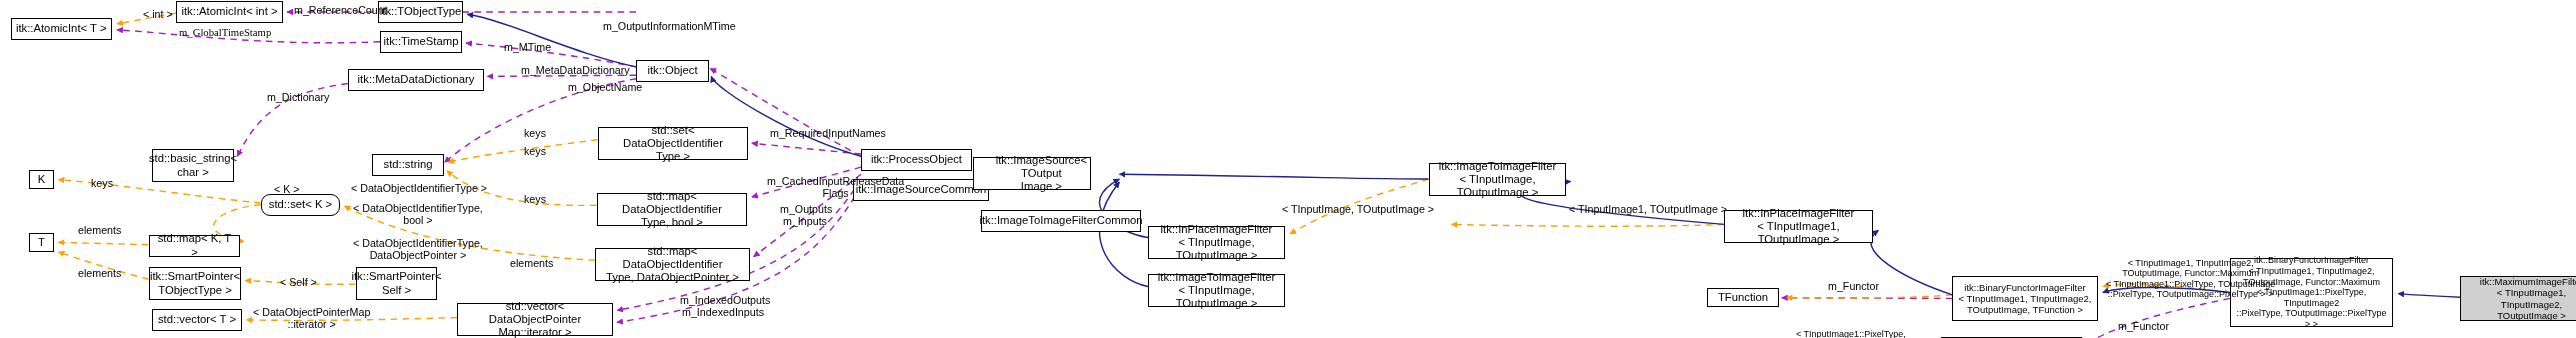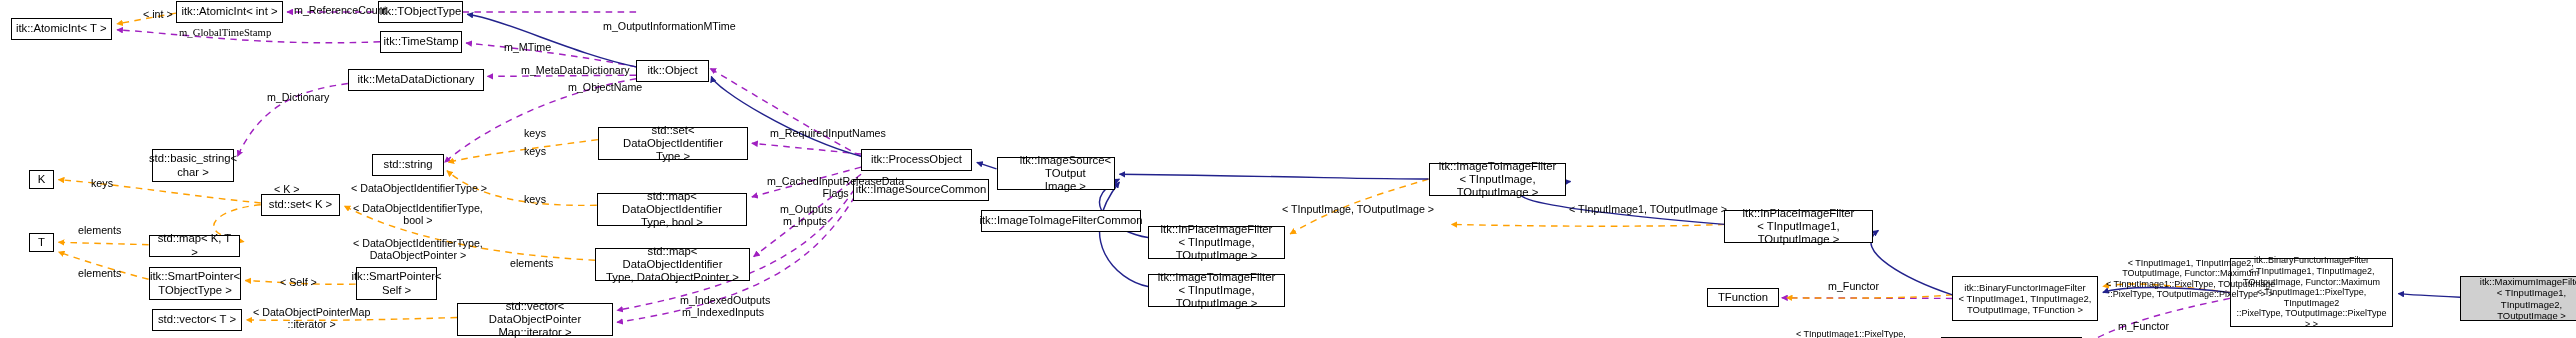--- a/index.html
+++ b/index.html
@@ -137,40 +137,40 @@
 
   <div class="node" style="left:10.7px;top:18px;width:101px;height:21.5px;">itk::AtomicInt&lt; T &gt;</div>
   <div class="node" style="left:176px;top:1.2px;width:107px;height:21.5px;">itk::AtomicInt&lt; int &gt;</div>
   <div class="node" style="left:378px;top:1.2px;width:85px;height:21.5px;">itk::TObjectType</div>
   <div class="node" style="left:380px;top:31px;width:82px;height:21.5px;">itk::TimeStamp</div>
   <div class="node" style="left:636px;top:60px;width:73px;height:21.5px;">itk::Object</div>
   <div class="node" style="left:348px;top:69px;width:136px;height:21.5px;">itk::MetaDataDictionary</div>
   <div class="node" style="left:152px;top:149px;width:82px;height:33px;">std::basic_string&lt;
 char &gt;</div>
   <div class="node" style="left:372px;top:154px;width:72px;height:21.5px;">std::string</div>
-  <div class="node" style="left:261px;top:194px;width:79px;height:21.5px;">std::set&lt; K &gt;</div>
+  <div class="node" style="left:261px;top:194px;width:79px;height:21.5px;border-radius:9px;">std::set&lt; K &gt;</div>
   <div class="node" style="left:149px;top:235px;width:91px;height:21.5px;">std::map&lt; K, T &gt;</div>
   <div class="node" style="left:29px;top:170px;width:25px;height:19px;">K</div>
   <div class="node" style="left:29px;top:233px;width:25px;height:19px;">T</div>
   <div class="node" style="left:598px;top:127px;width:150px;height:33px;">std::set&lt; DataObjectIdentifier
 Type &gt;</div>
   <div class="node" style="left:597px;top:193px;width:150px;height:33px;">std::map&lt; DataObjectIdentifier
 Type, bool &gt;</div>
   <div class="node" style="left:595px;top:248px;width:155px;height:33px;">std::map&lt; DataObjectIdentifier
 Type, DataObjectPointer &gt;</div>
   <div class="node" style="left:149px;top:267px;width:92px;height:33px;">itk::SmartPointer&lt;
 TObjectType &gt;</div>
   <div class="node" style="left:356px;top:267px;width:81px;height:33px;">itk::SmartPointer&lt;
 Self &gt;</div>
   <div class="node" style="left:152px;top:309px;width:90px;height:21.5px;">std::vector&lt; T &gt;</div>
   <div class="node" style="left:457px;top:303px;width:156px;height:33px;">std::vector&lt; DataObjectPointer
 Map::iterator &gt;</div>
   <div class="node" style="left:861px;top:149px;width:111px;height:21.5px;">itk::ProcessObject</div>
   <div class="node" style="left:853px;top:179px;width:136px;height:21.5px;">itk::ImageSourceCommon</div>
-  <div class="node" style="left:997px;top:157px;width:118px;height:33px;padding-left:23px;">itk::ImageSource&lt; TOutput
+  <div class="node" style="left:973px;top:157px;width:118px;height:33px;padding-left:23px;">itk::ImageSource&lt; TOutput
 Image &gt;</div>
   <div class="node" style="left:981px;top:210px;width:160px;height:21.5px;">itk::ImageToImageFilterCommon</div>
   <div class="node" style="left:1148px;top:226px;width:137px;height:33px;">itk::InPlaceImageFilter
 &lt; TInputImage, TOutputImage &gt;</div>
   <div class="node" style="left:1429px;top:163px;width:137px;height:33px;">itk::ImageToImageFilter
 &lt; TInputImage, TOutputImage &gt;</div>
   <div class="node" style="left:1148px;top:274px;width:137px;height:33px;">itk::ImageToImageFilter
 &lt; TInputImage, TOutputImage &gt;</div>
   <div class="node" style="left:1724px;top:210px;width:149px;height:33px;">itk::InPlaceImageFilter
 &lt; TInputImage1, TOutputImage &gt;</div>

